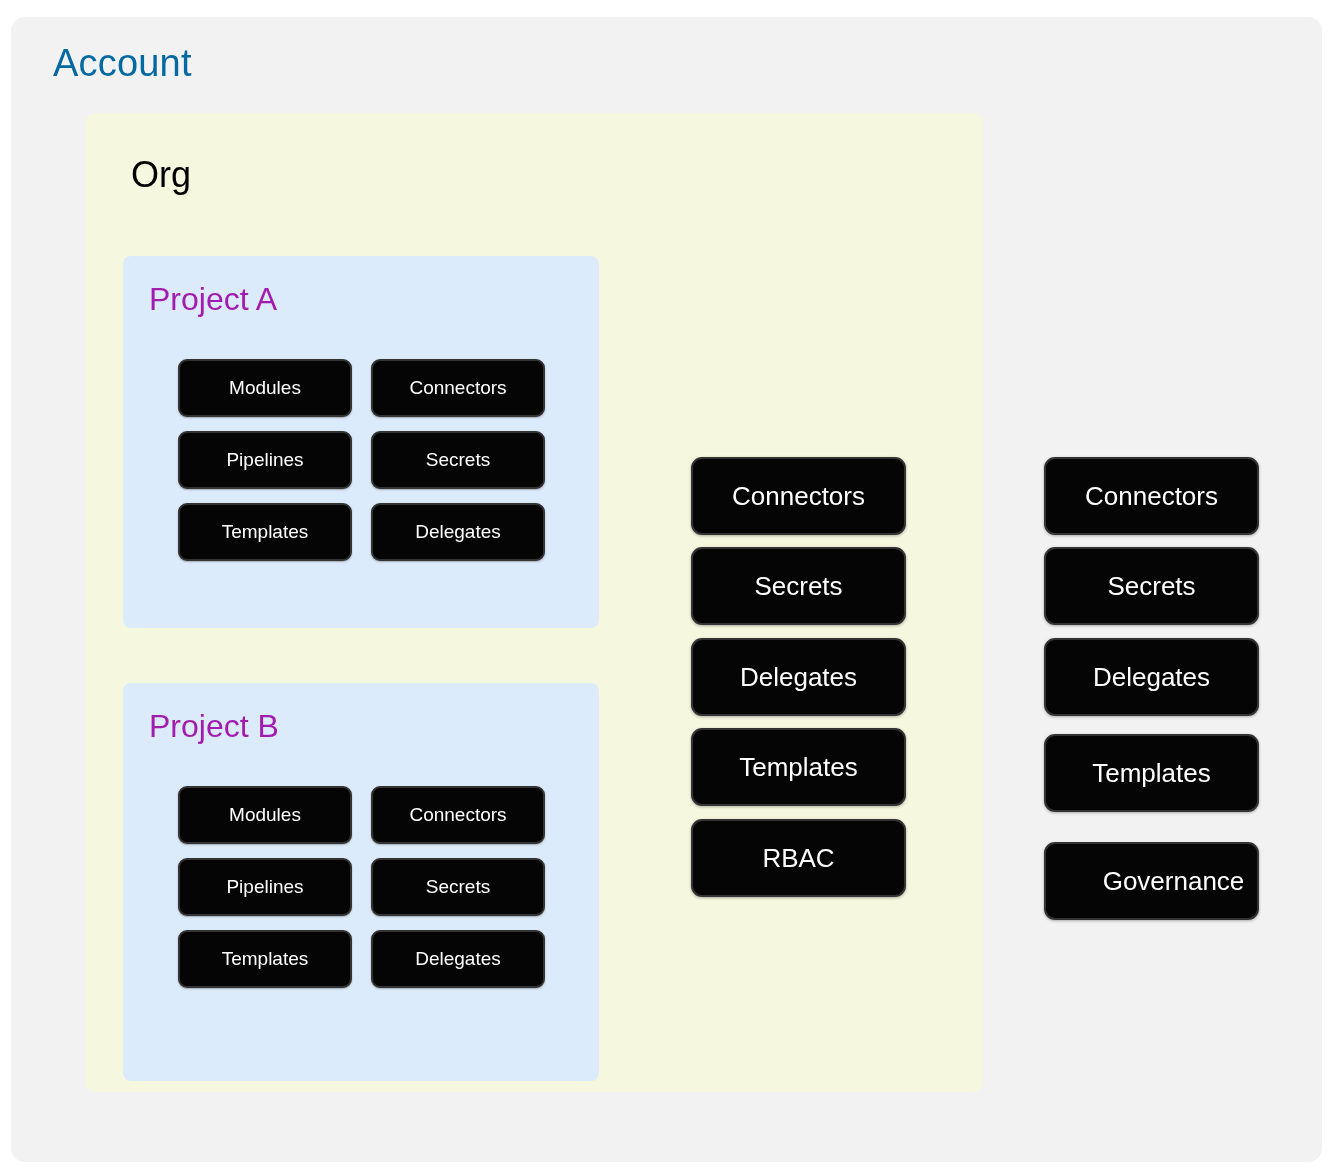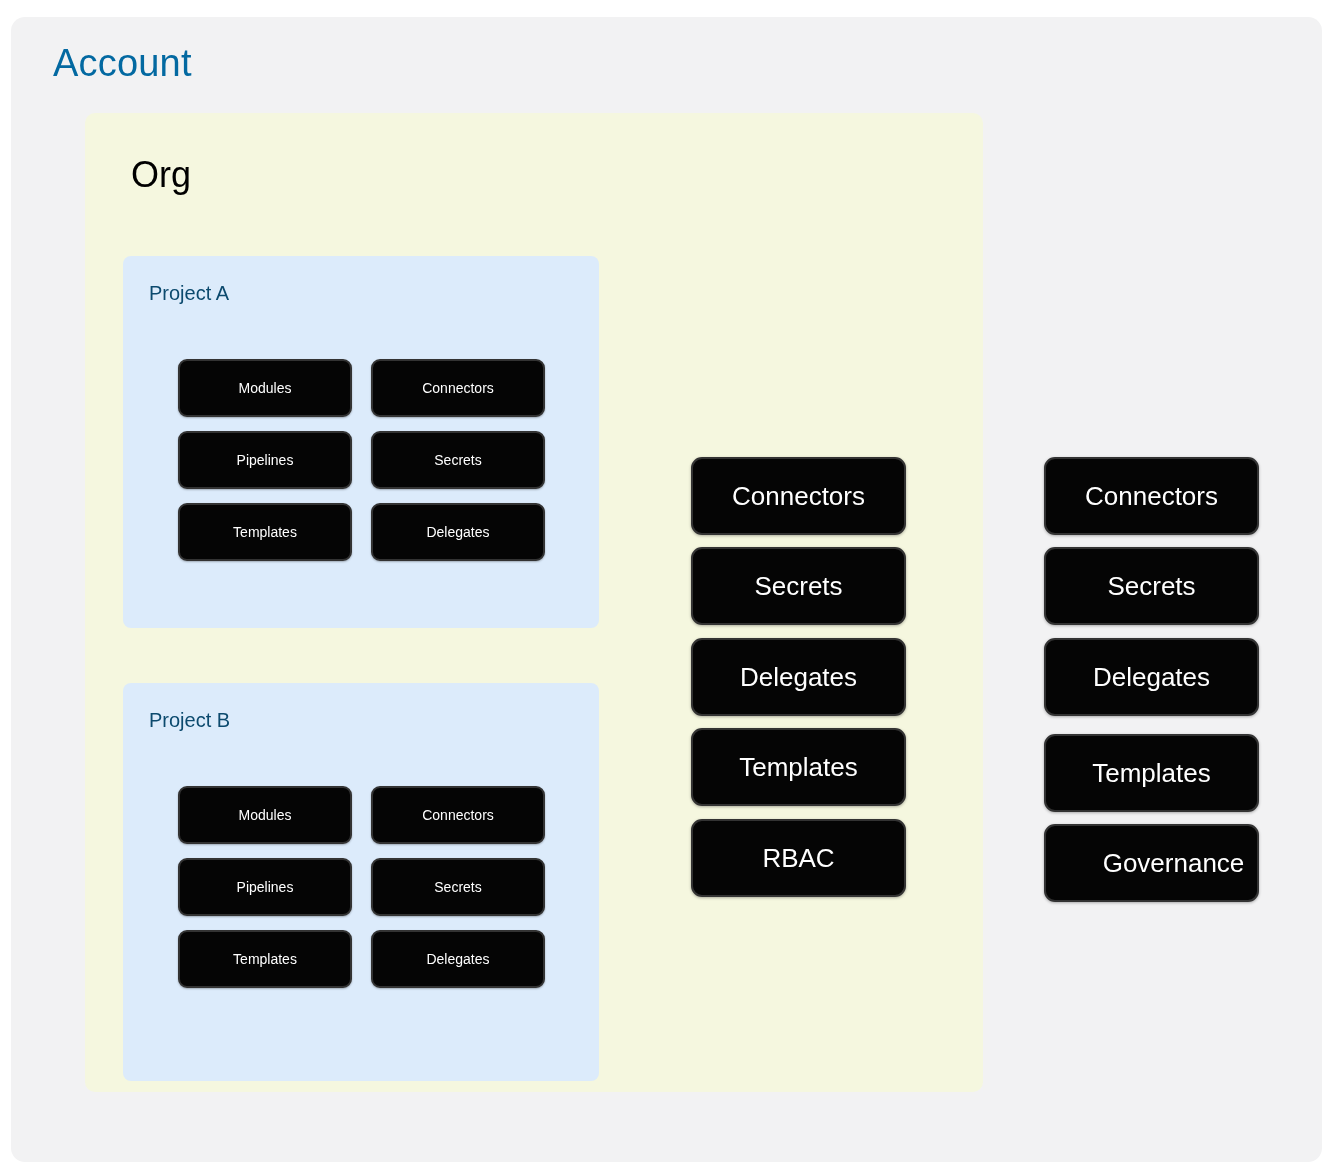--- a/index.html
+++ b/index.html
@@ -69,23 +69,23 @@
     border-radius: 8px;
     box-sizing: border-box;
   }
   #project-a-panel { top: 143px; height: 372px; }
   #project-b-panel { top: 570px; height: 398px; }
 
   .project-title {
     position: absolute;
     left: 26px;
     top: 26px;
-    font-size: 20px;
+    font-size: 32px;
     font-weight: 400;
-    color: #0c4a6e;
+    color: #a21caf;
     line-height: 1.1;
   }
 
   
   .chip-grid {
     position: absolute;
     left: 55px;
     top: 103px;
     width: 370px;
     display: grid;
@@ -96,21 +96,21 @@
 
   .chip {
     height: 58px;
     background: #050505;
     border: 2px solid #333333;
     border-radius: 9px;
     display: flex;
     align-items: center;
     justify-content: center;
     color: #ffffff;
-    font-size: 14px;
+    font-size: 19px;
     font-weight: 400;
     box-sizing: border-box;
     box-shadow: 0 1px 2px rgba(0,0,0,0.28);
   }
 
   
   .bigbox-stack {
     position: absolute;
     width: 215px;
   }
@@ -184,16 +184,16 @@
     <div class="bigbox" style="top:181px;">Delegates</div>
     <div class="bigbox" style="top:271px;">Templates</div>
     <div class="bigbox" style="top:362px;">RBAC</div>
   </div>
 
   <div id="account-resource-stack" class="bigbox-stack">
     <div class="bigbox" style="top:0px;">Connectors</div>
     <div class="bigbox" style="top:90px;">Secrets</div>
     <div class="bigbox" style="top:181px;">Delegates</div>
     <div class="bigbox" style="top:277px;">Templates</div>
-    <div class="bigbox" style="top:367px;padding-left:44px;">Governance</div>
+    <div class="bigbox" style="top:385px;padding-left:44px;">Governance</div>
   </div>
 
 </div>
 
 </body></html>

